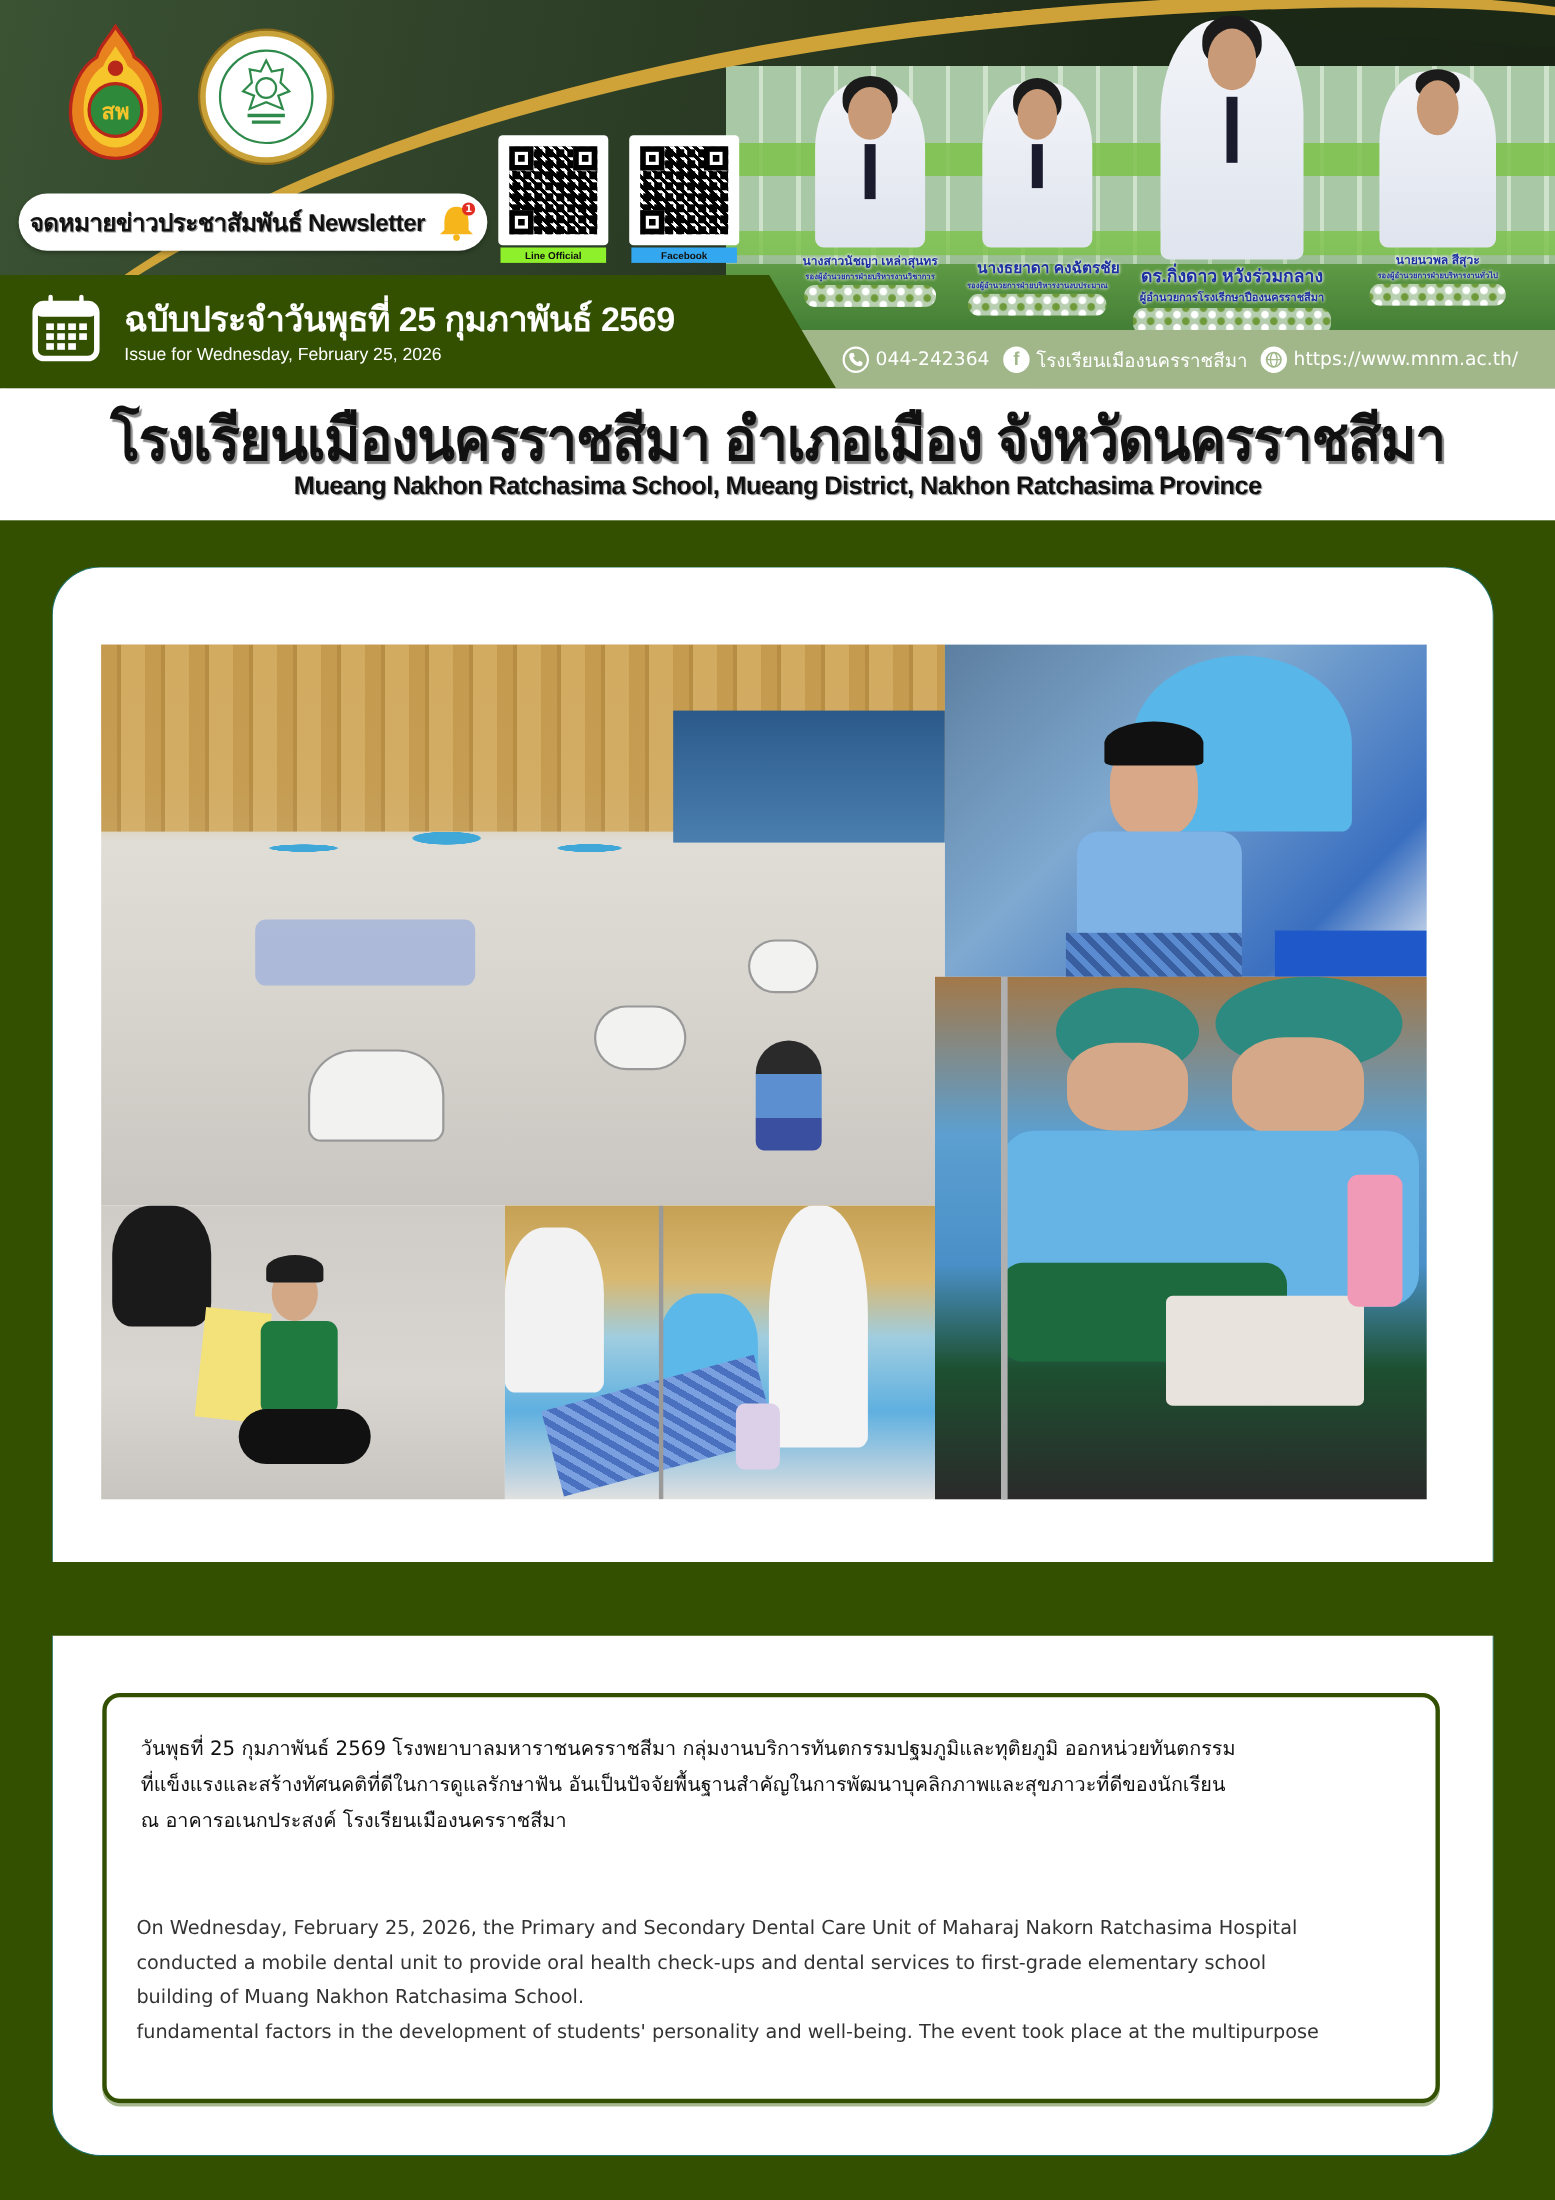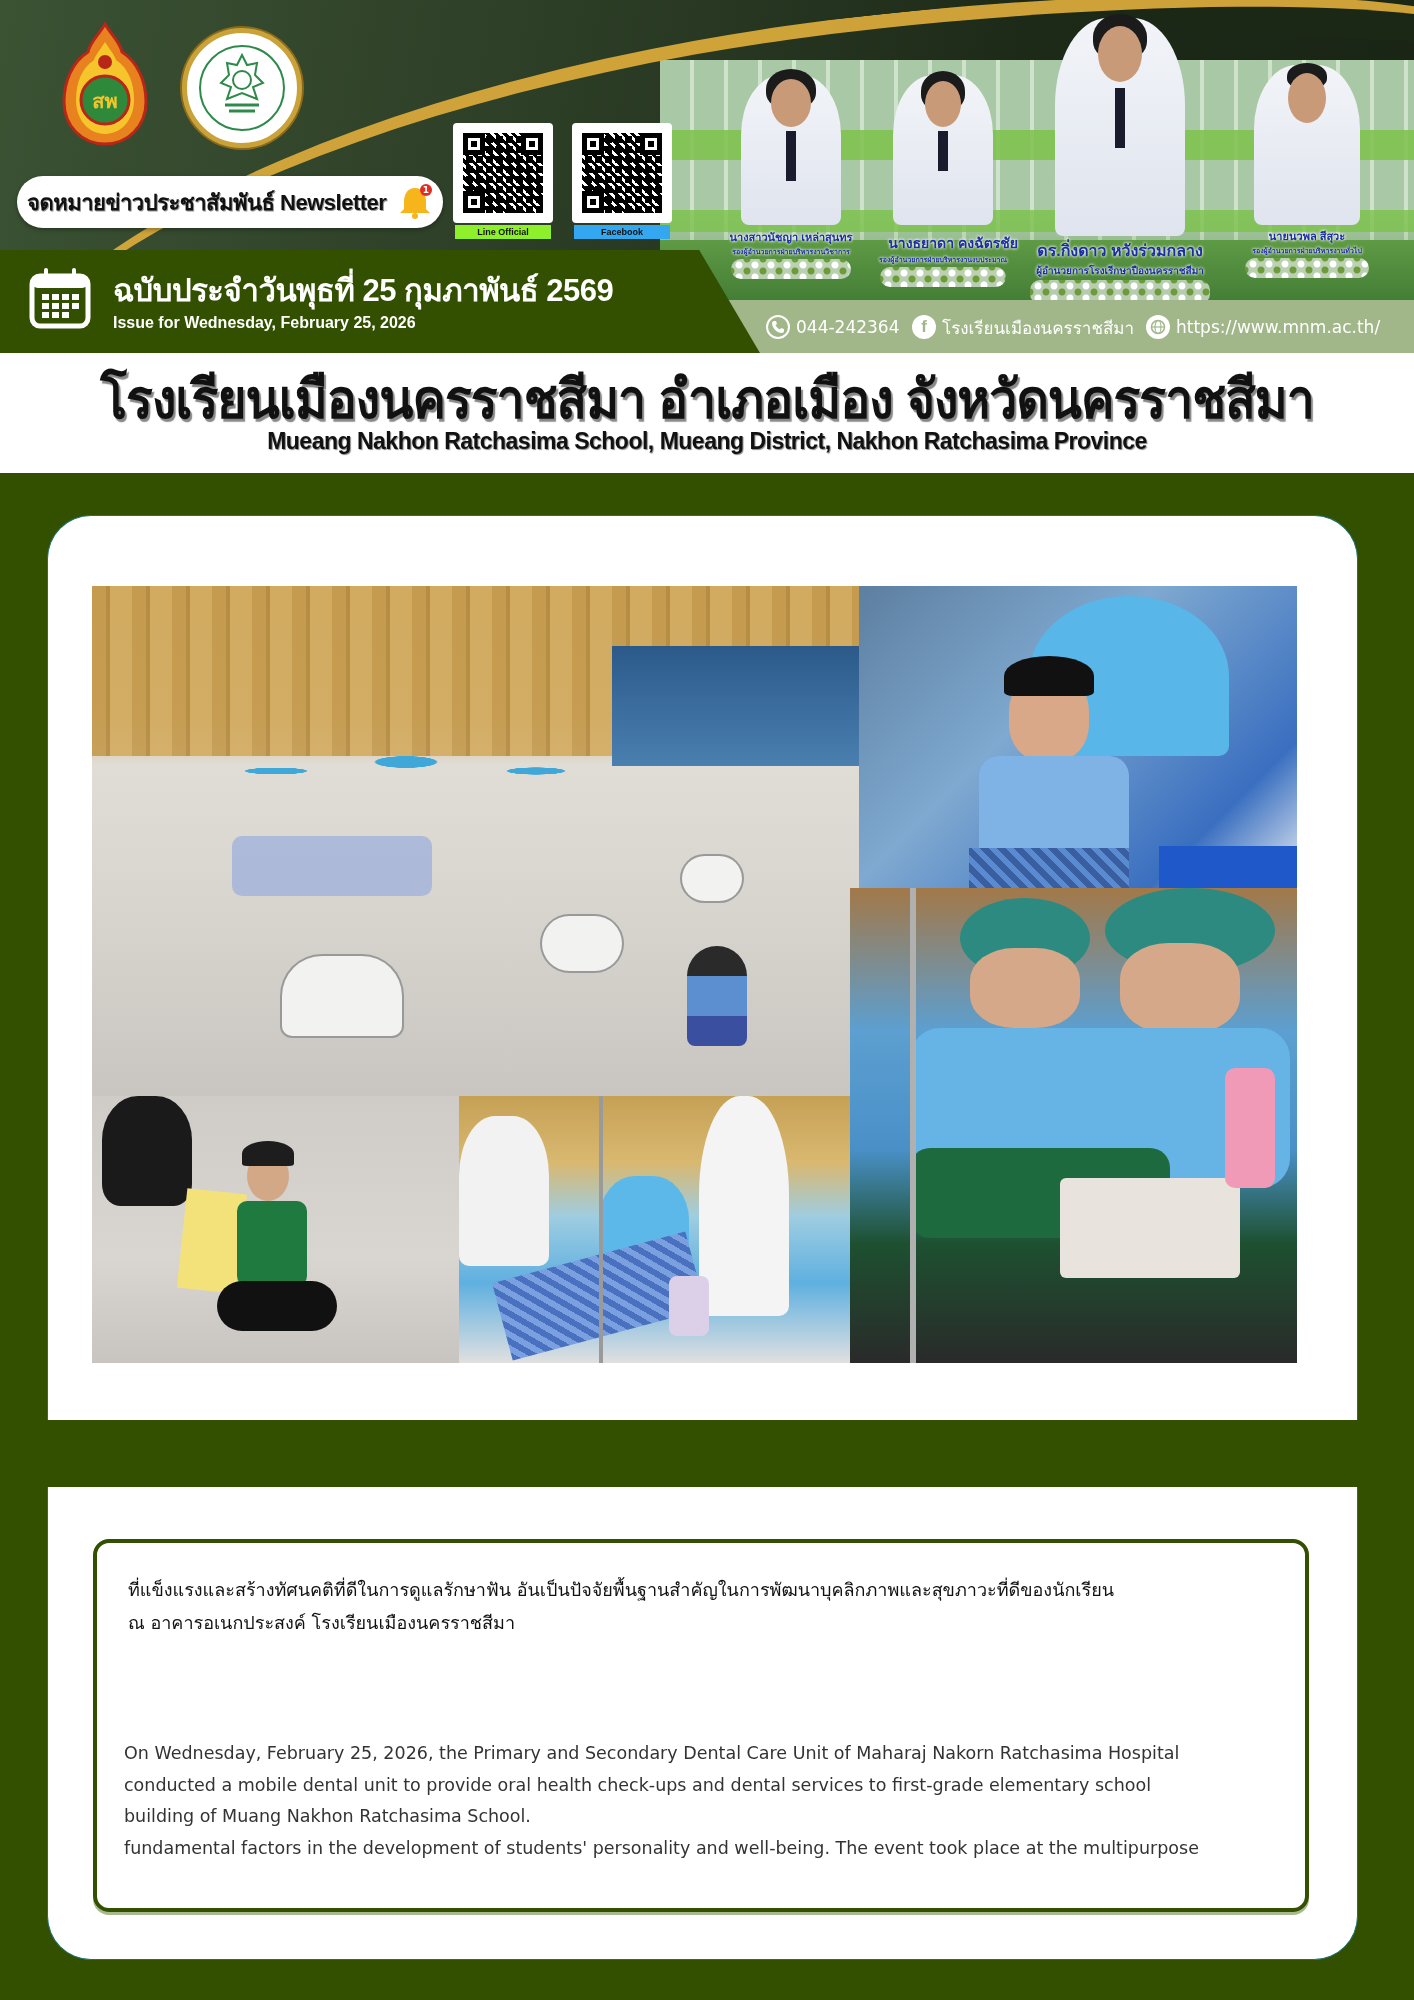--- a/index.html
+++ b/index.html
@@ -43,21 +43,21 @@
   .qr-label { position: absolute; top: 225px; height: 14px; font-size: 9px; font-weight: 700; text-align: center;
     line-height: 14px; color: #111; font-family: "Liberation Sans", sans-serif; }
 
   
   .date-strip { position: absolute; left: 0; top: 250px; width: 760px; height: 103px; background: #325000;
     clip-path: polygon(0 0, 92% 0, 100% 100%, 0 100%); }
   .date-strip-light { position: absolute; left: 660px; top: 300px; width: 754px; height: 53px; background: #a1b78a; }
   .cal-icon { position: absolute; left: 28px; top: 266px; width: 64px; height: 64px; }
   .date-th { position: absolute; left: 113px; top: 265px; font-family: "Liberation Sans", sans-serif; font-weight: 700;
     font-size: 31px; color: #fff; letter-spacing: -0.5px; }
-  .date-en { position: absolute; left: 113px; top: 314px; font-family: "Liberation Sans", sans-serif; font-weight: 700;
+  .date-en { position: absolute; left: 113px; top: 314px; font-family: "Liberation Sans", sans-serif; font-weight: 400;
     font-size: 16px; color: #fff; }
   .contact { position: absolute; top: 314px; height: 26px; display: flex; align-items: center; gap: 6px;
     color: #fff; font-size: 17px; font-family: "DejaVu Sans", sans-serif; }
   .contact .ic { width: 24px; height: 24px; border-radius: 50%; display: inline-flex; align-items: center; justify-content: center; }
 
   
   .staff { position: absolute; text-align: center; }
   .staff .figure { margin: 0 auto; border-radius: 40% 40% 8px 8px; background: linear-gradient(180deg,#f2f4f8,#dfe4ee); position: relative; }
   .staff .head { position: absolute; left: 50%; transform: translateX(-50%); border-radius: 50%; background: #c99a78; }
   .staff .hair { position: absolute; left: 50%; transform: translateX(-50%); border-radius: 50% 50% 40% 40%; background: #1b1b1b; }
@@ -301,20 +301,21 @@
   <div class="layer" style="left:140px;top:80px;width:90px;height:110px;background:#5cb8e8;border-radius:40%;"></div>
   <div class="layer" style="left:40px;top:160px;width:200px;height:80px;background:repeating-linear-gradient(45deg,#4a70c0 0 6px,#7aa0e0 6px 12px);transform:rotate(-15deg);"></div>
   <div class="layer" style="left:140px;top:0;width:4px;height:267px;background:#9a9a9a;"></div>
   <div class="layer" style="left:210px;top:180px;width:40px;height:60px;background:#dcd0e8;border-radius:8px;"></div>
 </div>
 
 <div class="text-card"></div>
 <div class="text-box"></div>
 
 <div class="para-th">
+  <div>วันพุธที่ 25 กุมภาพันธ์ 2569 โรงพยาบาลมหาราชนครราชสีมา กลุ่มงานบริการทันตกรรมปฐมภูมิและทุติยภูมิ ออกหน่วยทันตกรรม</div>
   <div>ที่แข็งแรงและสร้างทัศนคติที่ดีในการดูแลรักษาฟัน อันเป็นปัจจัยพื้นฐานสำคัญในการพัฒนาบุคลิกภาพและสุขภาวะที่ดีของนักเรียน</div>
   <div>ณ อาคารอเนกประสงค์ โรงเรียนเมืองนครราชสีมา</div>
 </div>
 
 <div class="para-en">
   <div>On Wednesday, February 25, 2026, the Primary and Secondary Dental Care Unit of Maharaj Nakorn Ratchasima Hospital</div>
   <div>conducted a mobile dental unit to provide oral health check-ups and dental services to first-grade elementary school</div>
   <div>building of Muang Nakhon Ratchasima School.</div>
   <div>fundamental factors in the development of students' personality and well-being. The event took place at the multipurpose</div>
 </div>

